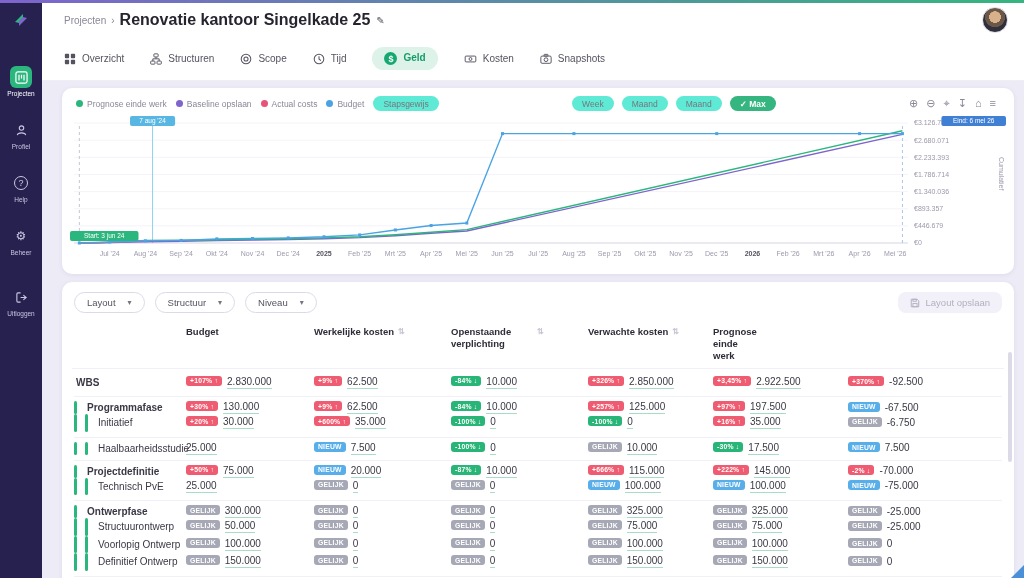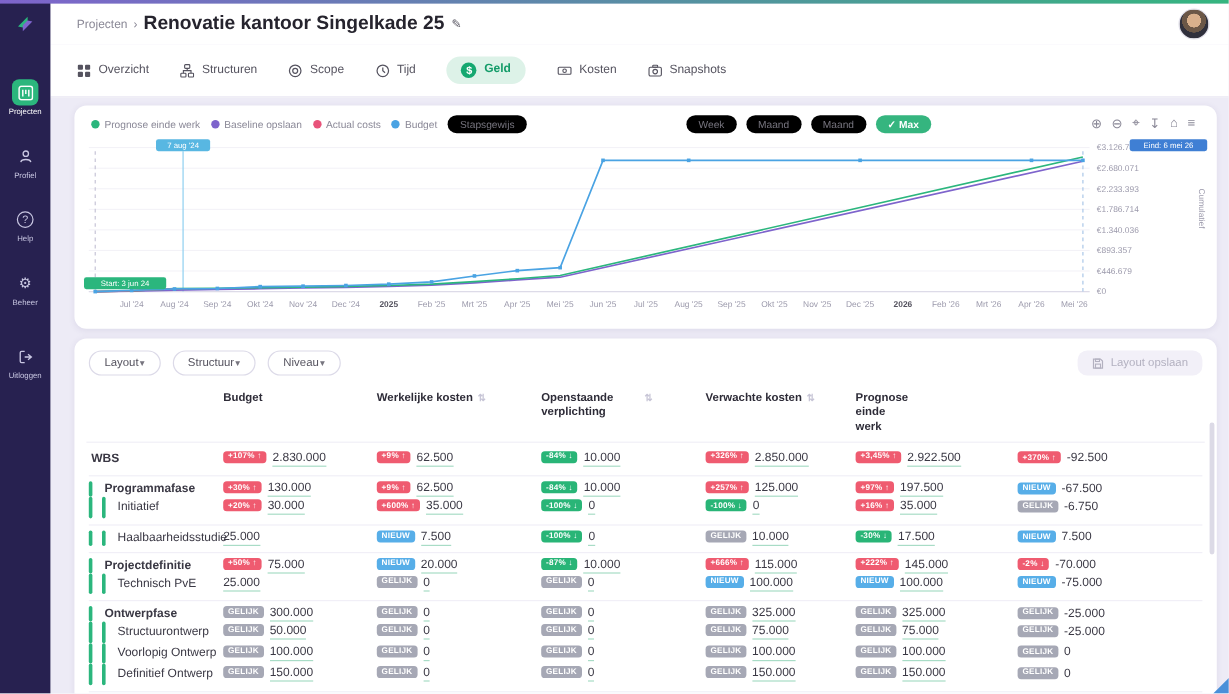--- a/index.html
+++ b/index.html
@@ -28,29 +28,29 @@
 .tabsbar{position:absolute;left:42px;right:0;top:37px;height:44px;background:#fff;display:flex;align-items:center;gap:26px;padding:0 22px;border-bottom:1px solid #efedf6}
 .tab{display:flex;align-items:flex-start;gap:6px;font-size:10px;color:#55535f;cursor:pointer}
 .tab .ticon{display:flex;color:#55535f}
 .tab.active{background:#ddf2e8;color:#149c69;padding:5px 12px;border-radius:16px;font-weight:bold}
 .geld-circle{width:13px;height:13px;border-radius:50%;background:#15a870;color:#fff;font-size:9px;font-weight:bold;display:flex;align-items:center;justify-content:center}
 
 .chart-card{position:absolute;left:62px;right:10px;top:88px;height:186px;background:#fff;border-radius:10px;box-shadow:0 1px 5px rgba(60,50,110,.08);padding:8px 6px 0}
 .chart-top{display:flex;align-items:center;gap:9px;padding:0 8px;font-size:8.5px;color:#8a8897}
 .lg{display:flex;align-items:center;gap:4px;cursor:pointer}
 .dot{width:7px;height:7px;border-radius:50%}
-.pill{background:#000000;color:#77757f;border-radius:10px;padding:2.5px 10px;cursor:pointer;white-space:nowrap}
+.pill{background:#5eead4;color:#77757f;border-radius:10px;padding:2.5px 10px;cursor:pointer;white-space:nowrap}
 .ranges{display:flex;gap:8px;margin:0 auto}
 .pill.on{background:#35b57f;color:#fff;font-weight:bold}
 .chart-icons{display:flex;gap:8px;color:#8a8897;font-size:11px;margin-right:4px}
 .chart-icons span{cursor:pointer}
 
 .table-card{position:absolute;left:62px;right:10px;top:282px;height:370px;background:#fff;border-radius:10px 10px 0 0;box-shadow:0 1px 5px rgba(60,50,110,.08);padding:8px 10px 0}
 .t-toolbar{display:flex;gap:10px;align-items:center;padding:2px 2px 9px}
-.dd{display:flex;align-items:center;gap:1px;border:1px solid #dcdae8;border-radius:14px;padding:4px 12px;font-size:9.5px;color:#55535f;cursor:pointer;background:#fff}
+.dd{display:flex;align-items:center;gap:12px;border:1px solid #dcdae8;border-radius:14px;padding:4px 12px;font-size:9.5px;color:#55535f;cursor:pointer;background:#fff}
 .dd .chev{font-size:8px;color:#77757f}
 .save-btn{margin-left:auto;display:flex;gap:6px;align-items:center;background:#f2f0f8;border-radius:8px;padding:5px 12px;font-size:9.5px;color:#b3b1c0;cursor:pointer}
 .grid7{display:grid;grid-template-columns:112px 128px 137px 137px 125px 135px auto}
 .thead{padding:4px 2px 6px;font-size:9.5px;font-weight:bold;color:#2e2c38}
 .th{display:flex;gap:4px;align-items:flex-start;cursor:pointer}
 .th .cap{max-width:82px;line-height:1.25}
 .th:nth-child(6) .cap{max-width:48px}
 .sort{color:#c7c5d6;font-size:8px;margin-top:1px}
 .rows{border-top:1px solid #f1eff7;padding:5px 2px 0;position:relative}
 .trow{align-items:center;min-height:17.5px;font-size:10px;color:#3a3844;cursor:pointer}

